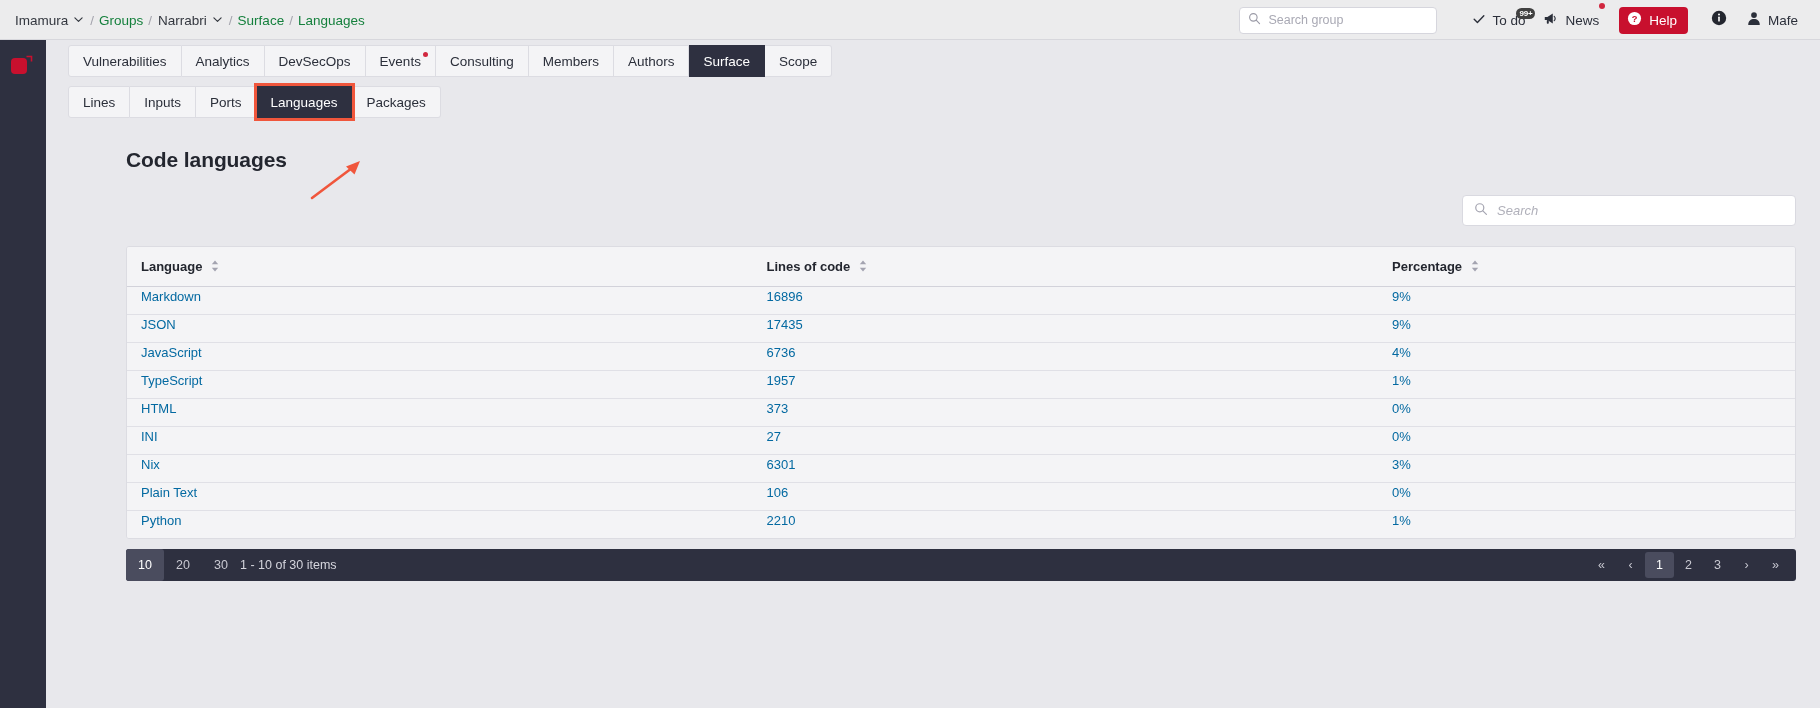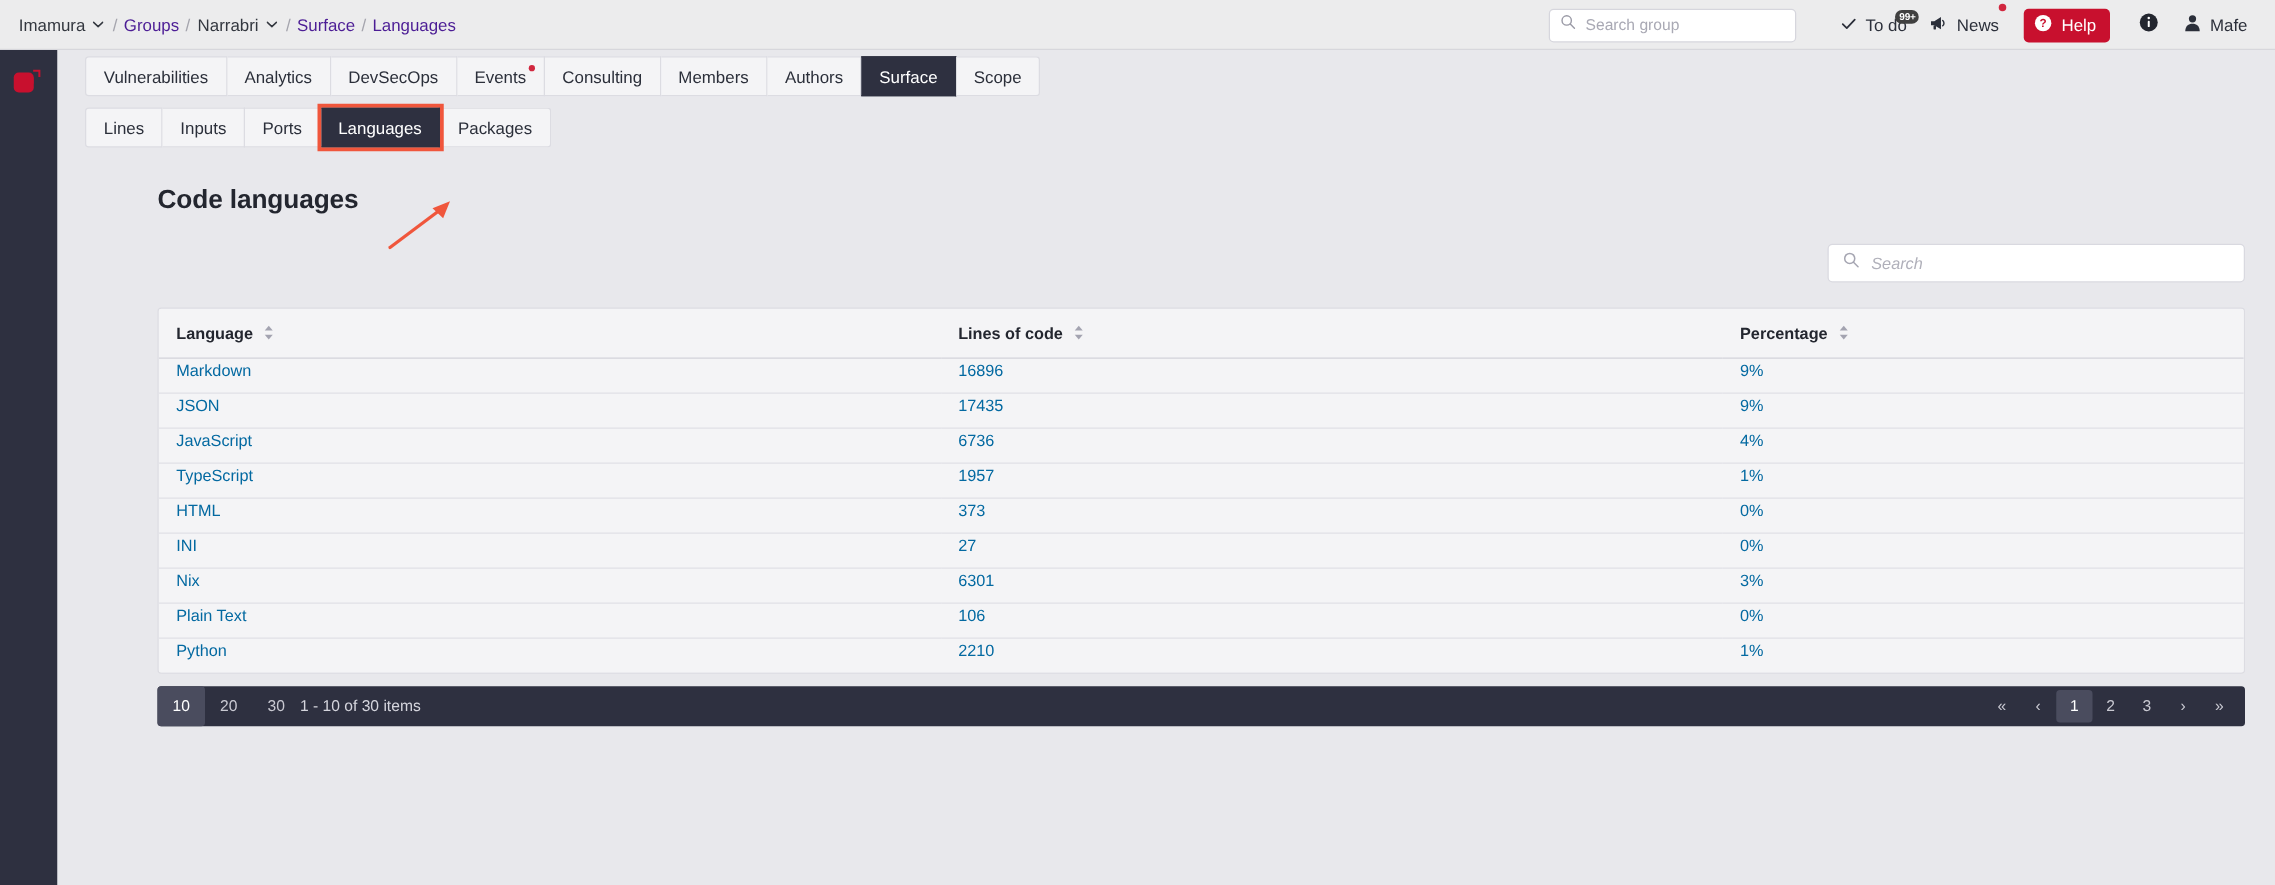--- a/index.html
+++ b/index.html
@@ -31,21 +31,21 @@
   }
 
   .breadcrumb {
     display: flex;
     align-items: center;
     font-size: 13.5px;
     gap: 0px;
     white-space: nowrap;
   }
   .bc-item { color: #33373f; padding: 0 1px; }
-  .bc-link { color: #4c1d95; }
+  .bc-link { color: #15803d; }
   .bc-sep { color: #a4a4ad; margin: 0 5px; }
   .caret {
     display: inline-block;
     margin-left: 5px;
     margin-right: 2px;
     width: 9px; height: 9px;
     position: relative;
     top: -1px;
   }
   .caret svg { display: block; }

